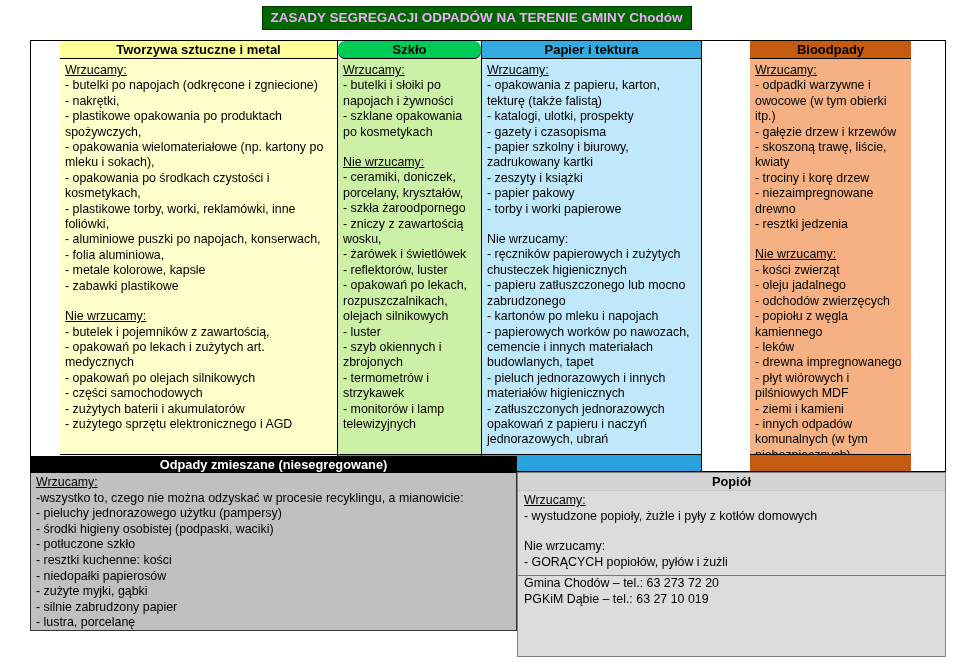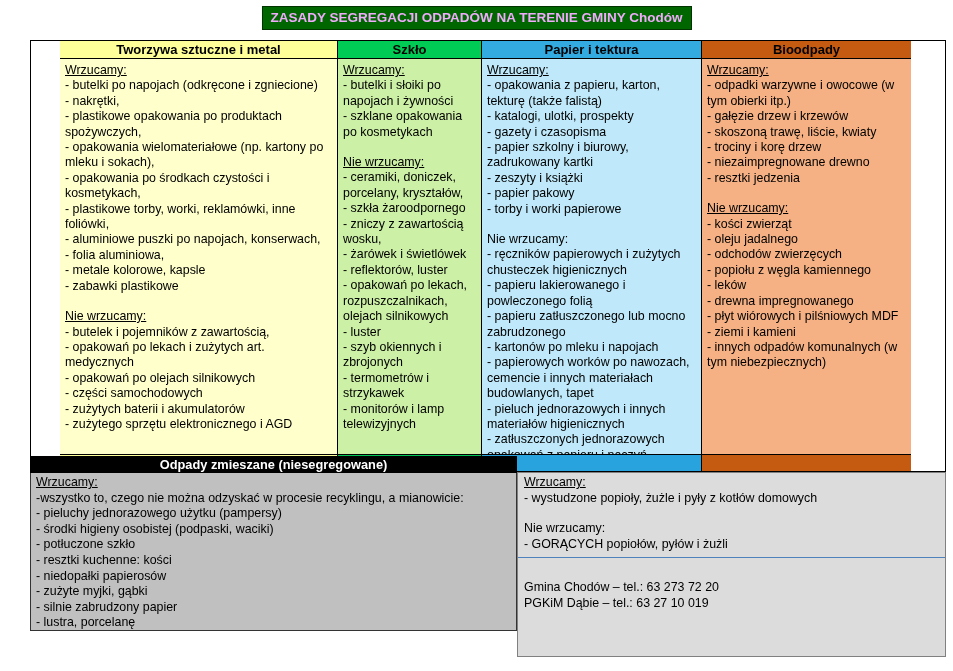--- a/index.html
+++ b/index.html
@@ -10,35 +10,35 @@
   .title-bar{
     position:absolute;top:6px;left:50%;transform:translateX(-50%);
     background:#006600;color:#f0abfc;font-weight:bold;font-size:13.5px;
     padding:3px 8px 4px 8px;border:1px solid #003300;white-space:nowrap;
   }
   .grid{
     position:absolute;left:30px;top:40px;width:916px;height:432px;
     display:flex;border:1px solid #000;box-sizing:border-box;background:#fff;
   }
   .col{display:flex;flex-direction:column;box-sizing:border-box;border-right:1px solid #000;}
-  .col:last-child{border-right:none;}
+  .col:last-child{border-right:none;padding-left:48px;}
   .col-plastics{width:307px;padding-left:29px;}
   .col-glass{width:144px;}
   .col-paper{width:220px;}
   .col-bio{width:209px;}
   .col-header{
     height:17px;line-height:17px;text-align:center;font-weight:bold;font-size:13px;
     border-bottom:1px solid #000;flex:0 0 auto;
   }
   .col-body{flex:1 1 auto;padding:4px 4px 2px 5px;font-size:12.4px;line-height:15.4px;overflow:hidden;}
   .col-strip{height:16px;flex:0 0 auto;border-top:1px solid #000;}
   .col-plastics .col-header{background:#FFFF99;}
   .col-plastics .col-body{background:#FFFFCC;}
   .col-plastics .col-strip{background:#FFFF99;}
-  .col-glass .col-header{background:#00CC55;}
+  .col-glass .col-header{background:#00CC55;border-radius:7px;}
   .col-glass .col-body{background:#CCF0A5;}
   .col-glass .col-strip{background:#00C455;}
   .col-paper .col-header{background:#33ABE1;}
   .col-paper .col-body{background:#BFE9FA;}
   .col-paper .col-strip{background:#29A3DE;}
   .col-bio .col-header{background:#C55A11;}
   .col-bio .col-body{background:#F5B183;}
   .col-bio .col-strip{background:#C55A11;}
   .section-label{text-decoration:underline;}
   .section-label.no-underline{text-decoration:none;}
@@ -57,21 +57,21 @@
   .bottom-right{
     position:absolute;left:517px;top:472px;width:429px;height:185px;box-sizing:border-box;
     background:#DCDCDC;border:1px solid #808080;font-size:12.4px;line-height:15.6px;overflow:hidden;
   }
   .ash-header{
     background:#D4D4D4;font-weight:bold;font-size:12.8px;text-align:center;
     height:17px;line-height:17px;border-bottom:1px solid #c6c6c6;
   }
   .ash-body{padding:2px 4px 0 6px;}
   .ash-divider{border:none;border-top:1px solid #4F81BD;margin:5px 0 0 0;}
-  .ash-contacts{margin-top:22px;padding-left:6px;}
+  .ash-contacts{padding-left:6px;}
 </style>
 </head>
 <body>
 
 <div class="poster">
 
   <div class="title-bar">ZASADY SEGREGACJI ODPADÓW NA TERENIE GMINY Chodów</div>
 
   <div class="grid">
 
@@ -141,21 +141,20 @@
             <div class="list-line">- gazety i czasopisma</div>
             <div class="list-line">- papier szkolny i biurowy, zadrukowany kartki</div>
             <div class="list-line">- zeszyty i książki</div>
             <div class="list-line">- papier pakowy</div>
             <div class="list-line">- torby i worki papierowe</div>
           </div>
         <div class="spacer"></div>
         <div class="section-label no-underline">Nie wrzucamy:</div>
         <div>
             <div class="list-line">- ręczników papierowych i zużytych chusteczek higienicznych</div>
-            <div class="list-line">- papieru lakierowanego i powleczonego folią</div>
             <div class="list-line">- papieru zatłuszczonego lub mocno zabrudzonego</div>
             <div class="list-line">- kartonów po mleku i napojach</div>
             <div class="list-line">- papierowych worków po nawozach, cemencie i innych materiałach budowlanych, tapet</div>
             <div class="list-line">- pieluch jednorazowych i innych materiałów higienicznych</div>
             <div class="list-line">- zatłuszczonych jednorazowych opakowań z papieru i naczyń jednorazowych, ubrań</div>
           </div>
       </div>
       <div class="col-strip"></div>
     </div>
 
@@ -203,20 +202,21 @@
           <div class="list-line">- niedopałki papierosów</div>
           <div class="list-line">- zużyte myjki, gąbki</div>
           <div class="list-line">- silnie zabrudzony papier</div>
           <div class="list-line">- lustra, porcelanę</div>
           <div class="list-line">- zatłuszczony papier</div>
         </div>
     </div>
   </div>
 
   <div class="bottom-right">
+    <div class="ash-header">Popiół</div>
     <div class="ash-body">
       <div class="section-label">Wrzucamy:</div>
       <div>
           <div class="list-line">- wystudzone popioły, żużle i pyły z kotłów domowych</div>
         </div>
       <div class="spacer"></div>
       <div class="section-label no-underline">Nie wrzucamy:</div>
       <div>
           <div class="list-line">- GORĄCYCH popiołów, pyłów i żużli</div>
         </div>

